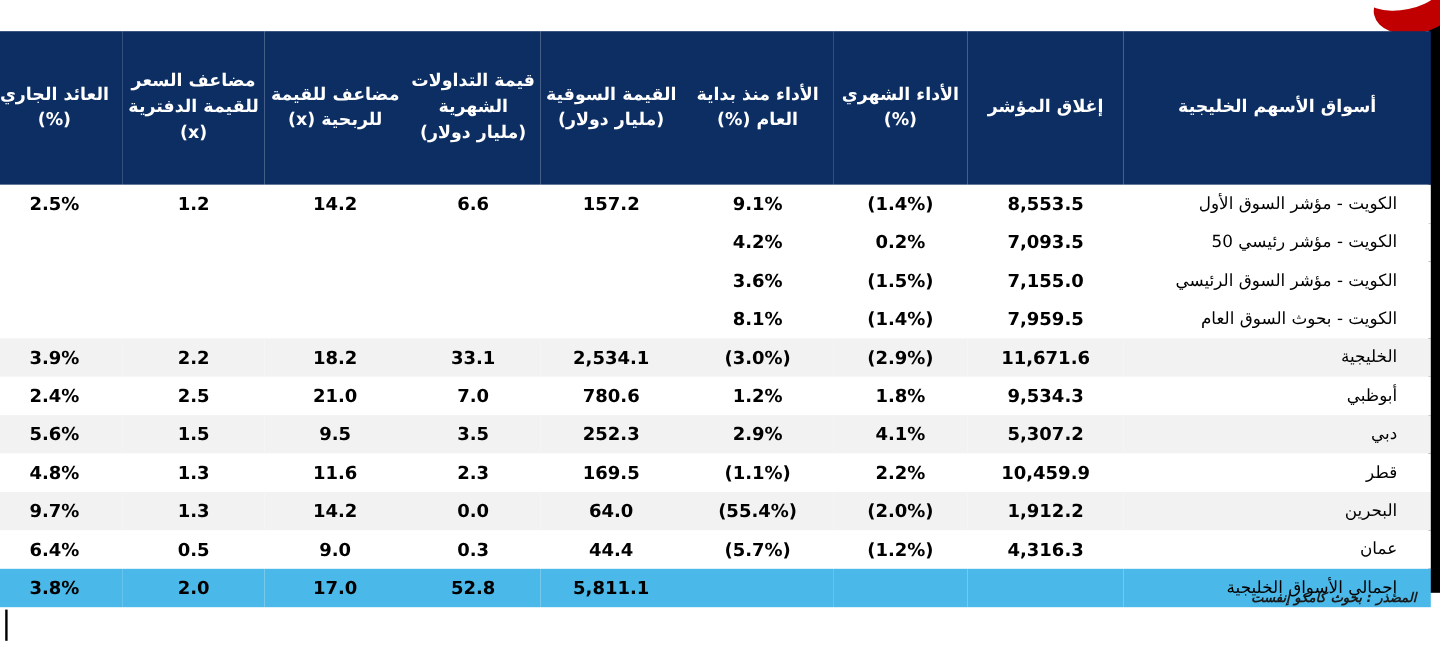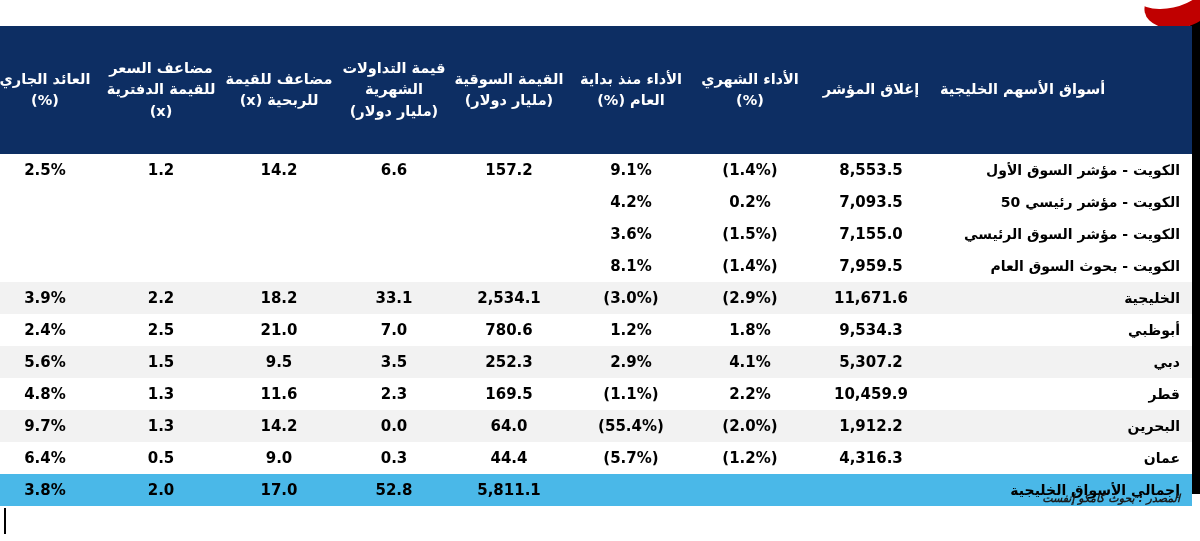--- a/index.html
+++ b/index.html
@@ -72,37 +72,37 @@
     font-size: 14.5px;
     font-weight: bold;
     text-align: center;
     vertical-align: middle;
     padding: 10px 4px;
     height: 108px;
     line-height: 1.45;
     border: none;
   }
   table.gcc th.name-col {
-    text-align: left;
+    text-align: center;
   }
   table.gcc td {
     font-size: 15px;
     color: #000000;
     text-align: center;
     vertical-align: middle;
     padding: 3px 6px;
     height: 26px;
     font-weight: bold;
     border: none;
   }
   table.gcc td.name {
     text-align: right;
     font-size: 14px;
-    padding-right: 12px;
-    font-weight: bold;
+    padding-right: 28px;
+    font-weight: normal;
   }
   tr.shaded td { background: #f2f2f2; }
   tr.plain td { background: #ffffff; }
   tr.total td {
     background: #4ab8e8;
     font-weight: bold;
     font-size: 15px;
   }
   td.neg { color: #ff0000; }
   .thick-top-border td { border-top: 1px solid #000000; }

